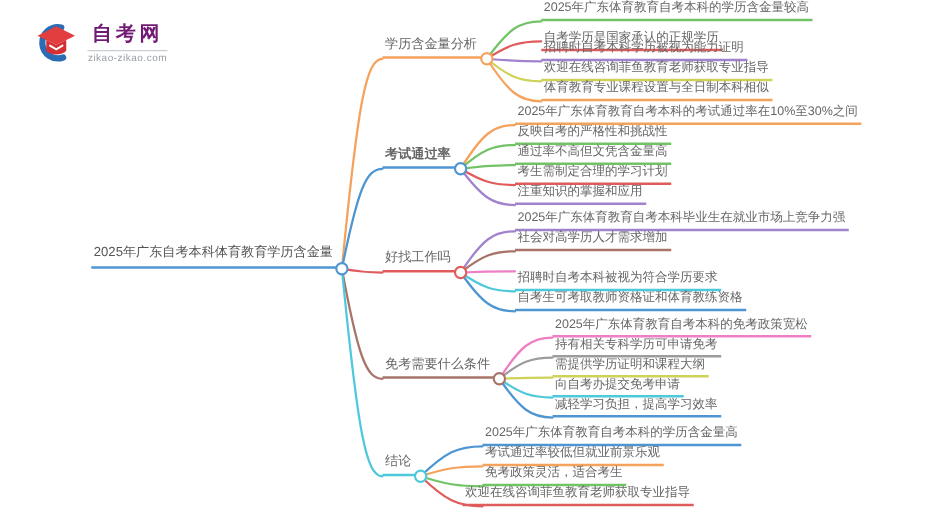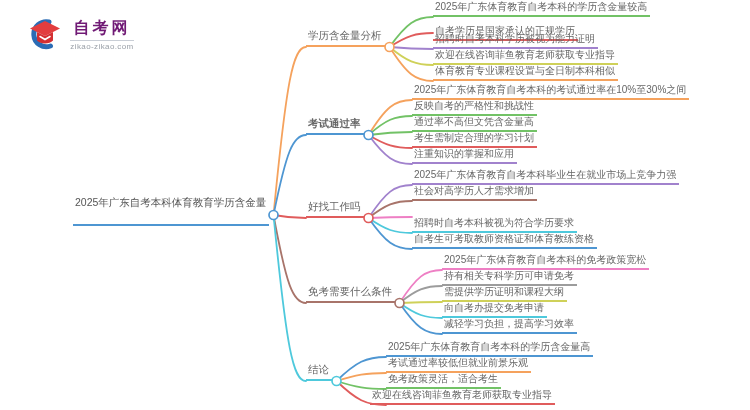--- a/index.html
+++ b/index.html
@@ -6,21 +6,21 @@
   #canvas{
     position:relative;width:750px;height:410px;background:#ffffff;
     overflow:hidden;font-family:"Liberation Sans","DejaVu Sans",sans-serif;
   }
   #links{position:absolute;left:0;top:0;width:750px;height:410px;}
   .node{
     position:absolute;white-space:nowrap;color:#666;font-size:10px;
     line-height:1.3;padding:0 3px 2px 2px;
     border-bottom:2px solid var(--c,#999);
   }
-  .node.root{font-size:10.5px;color:#555;padding-bottom:14px;}
+  .node.root{font-size:10.5px;color:#555;padding-bottom:3px;}
   .node.branch{font-size:10.5px;}
   
   #logo{position:absolute;left:26px;top:18px;display:flex;align-items:center;gap:6px;}
   #logo .txt{display:flex;flex-direction:column;align-items:center;}
   #logo .title{font-size:16px;font-weight:bold;color:#701a75;letter-spacing:3px;line-height:1.2;}
   #logo .divider{width:64px;height:1px;background:#c9ced6;margin:2px 0 1px 0;}
   #logo .domain{font-size:8px;color:#9aa0a8;letter-spacing:.4px;}
 </style>
 </head>
 <body>

